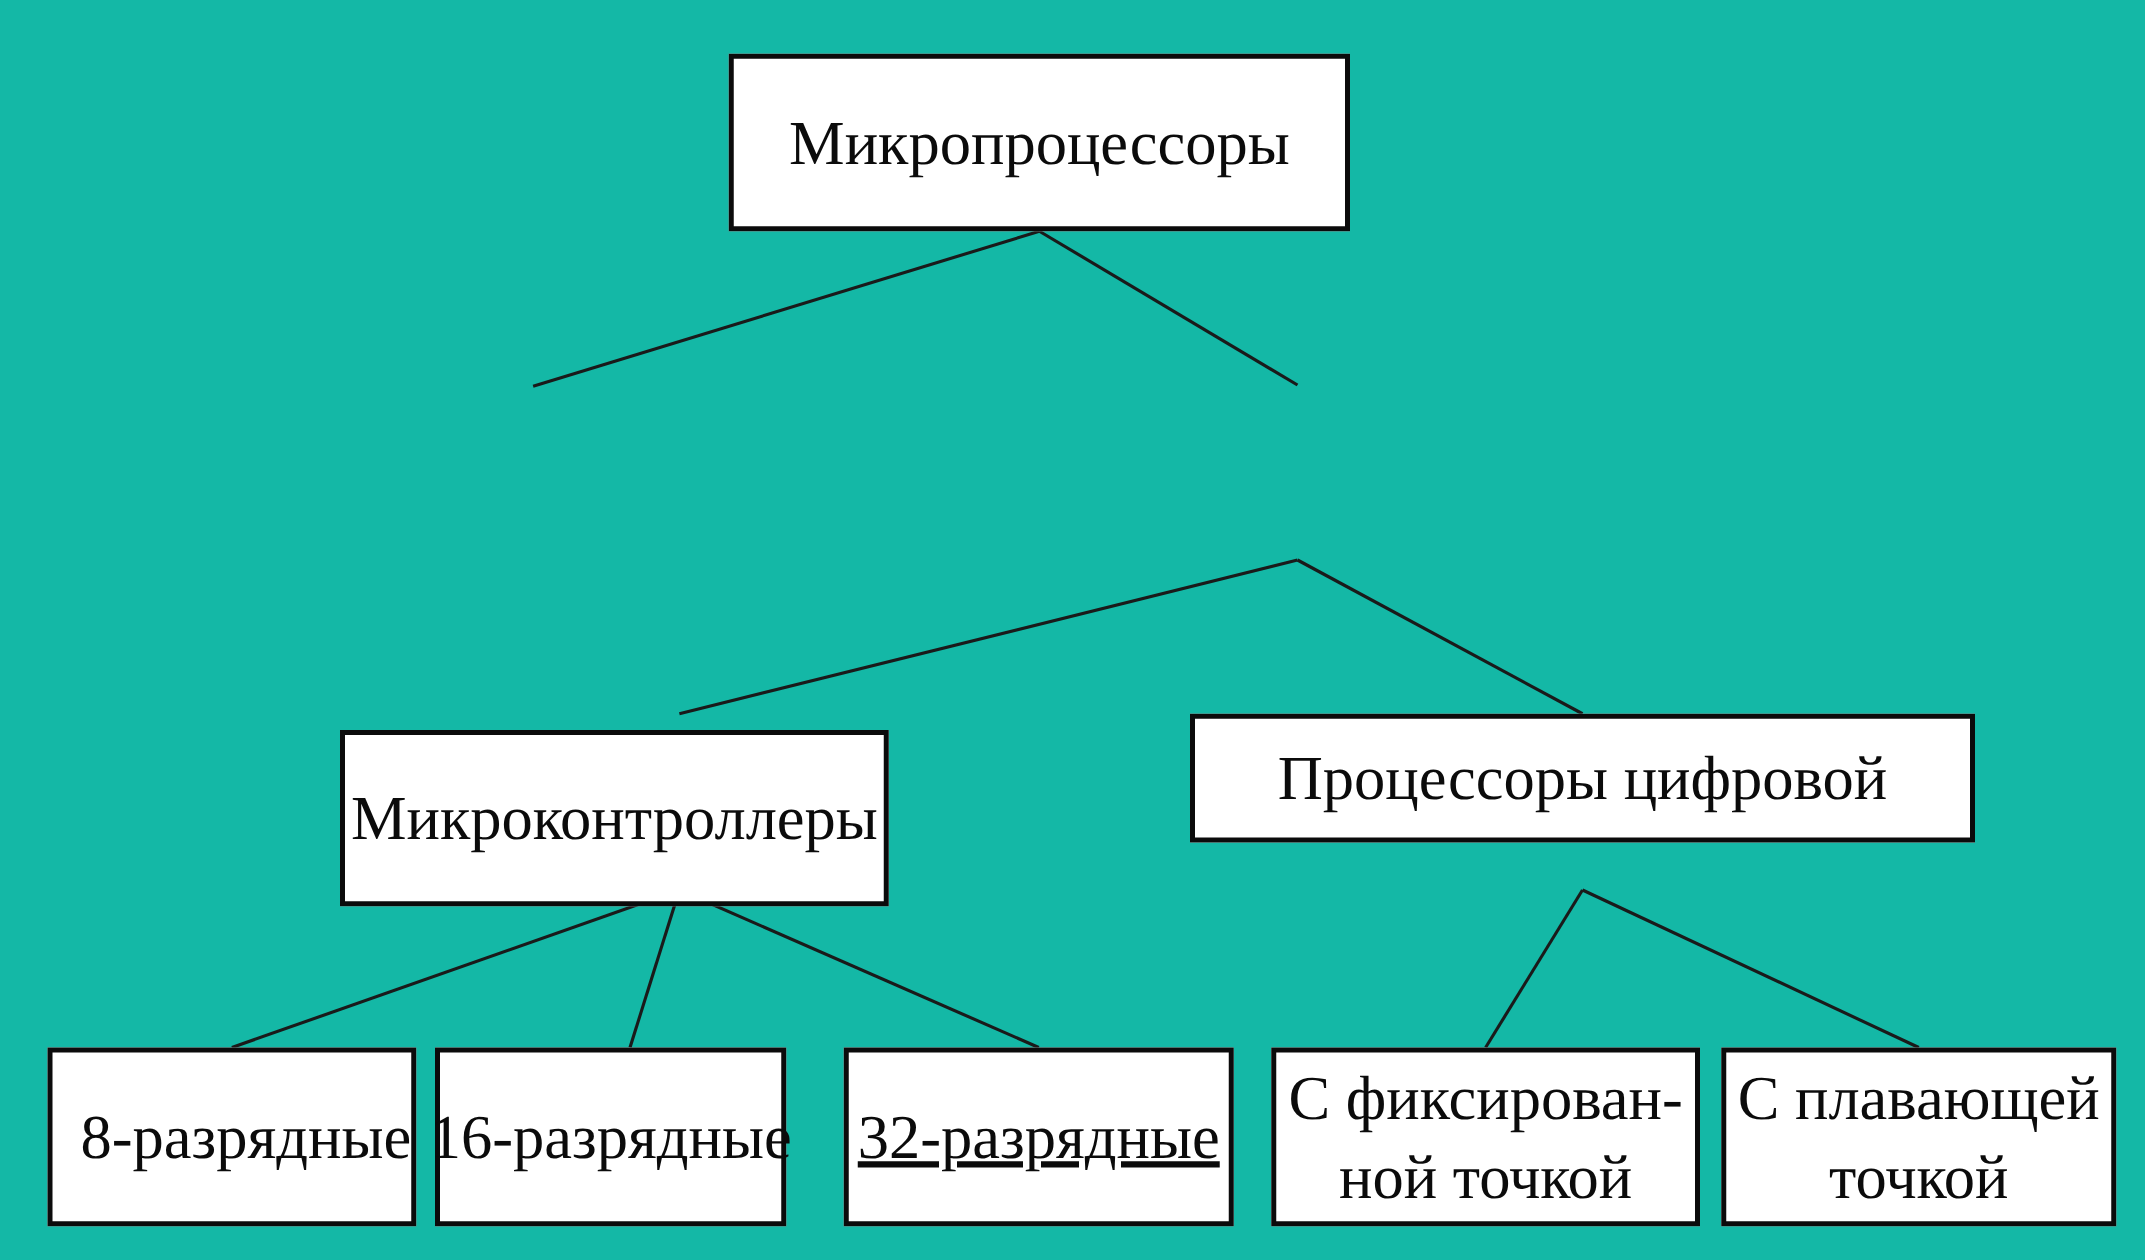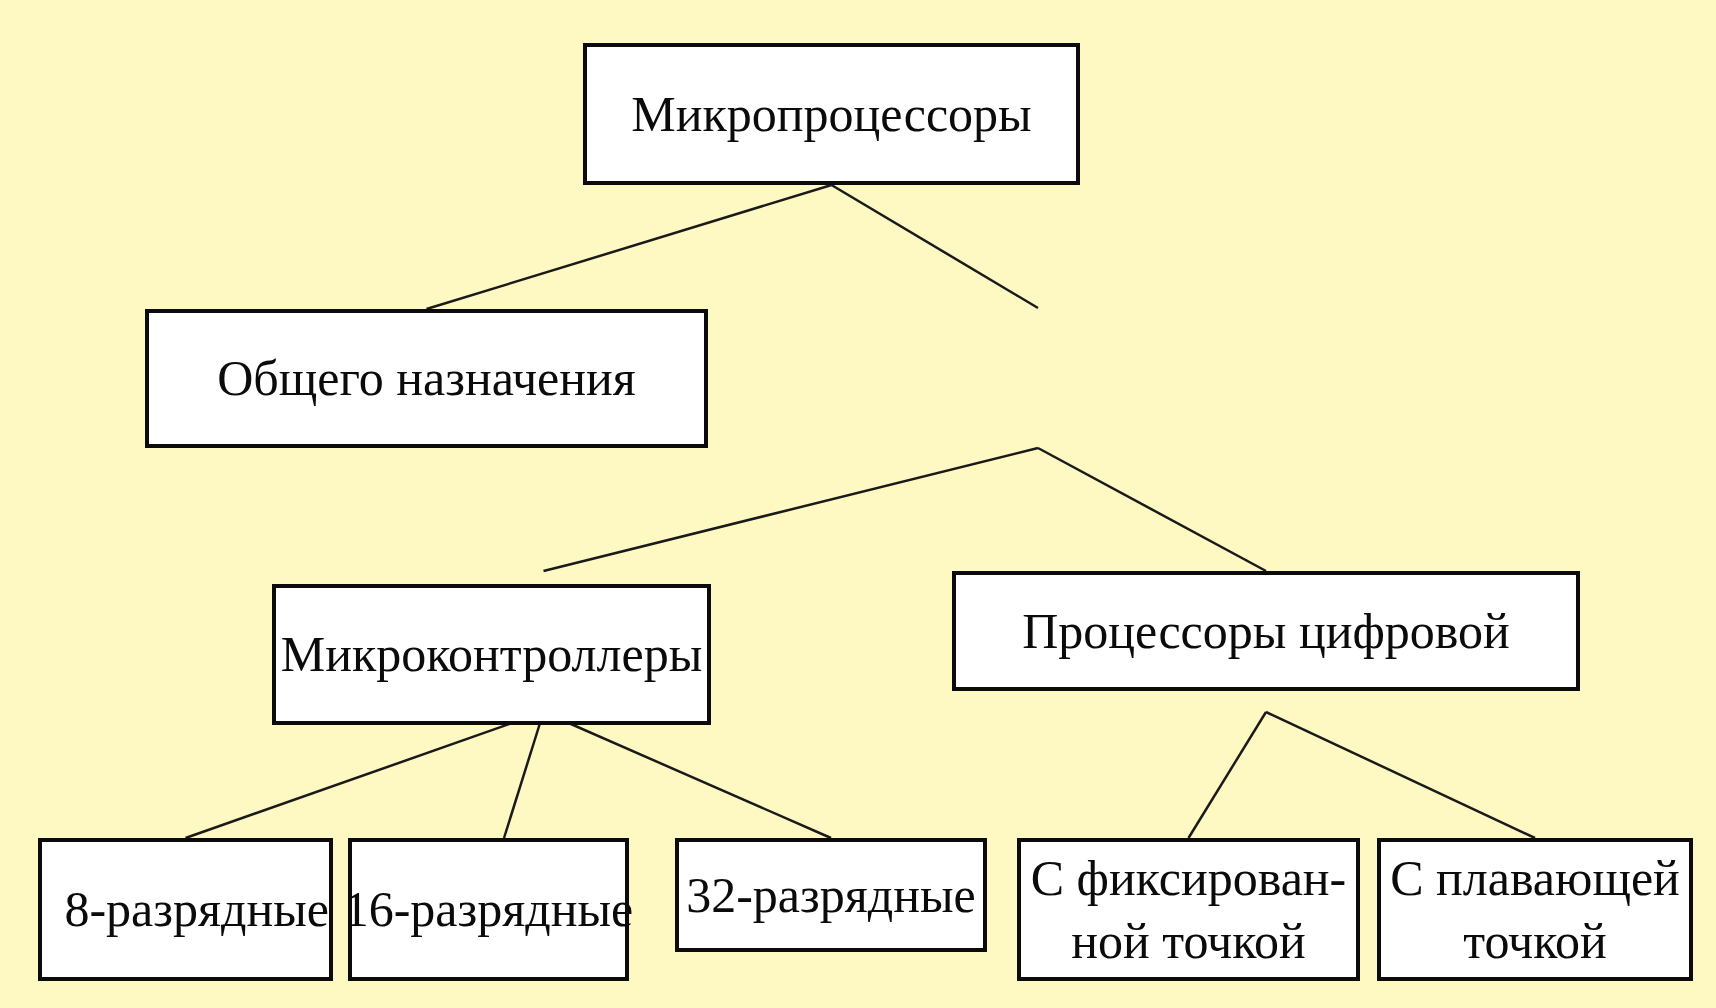--- a/index.html
+++ b/index.html
@@ -4,21 +4,21 @@
 <style>
   html, body {
     margin: 0;
     padding: 0;
     background: #ffffff;
   }
   #stage {
     position: relative;
     width: 1716px;
     height: 1008px;
-    background: #fef9c3;
+    background: #14b8a6;
     font-family: "Liberation Serif", "DejaVu Serif", serif;
     color: #0b0b0b;
     overflow: hidden;
   }
   #edges {
     position: absolute;
     left: 0;
     top: 0;
     width: 1716px;
     height: 1008px;
@@ -37,24 +37,24 @@
     font-size: 50px;
     line-height: 63px;
     z-index: 1;
     white-space: nowrap;
   }
   
   #n-microprocessors { left: 583px;  top: 43px;  width: 497px; height: 142px; }
   #n-general_purpose { left: 145px;  top: 309px; width: 563px; height: 139px; }
   #n-specialized     { left: 763px;  top: 308px; width: 550px; height: 140px; }
   #n-microcontrollers{ left: 272px;  top: 584px; width: 439px; height: 141px; }
-  #n-dsp             { left: 952px;  top: 571px; width: 628px; height: 120px; }
+  #n-dsp             { left: 952px;  top: 571px; width: 628px; height: 103px; }
   #n-bit8            { left: 38px;   top: 838px; width: 295px; height: 143px; align-items: flex-end; }
   #n-bit16           { left: 348px;  top: 838px; width: 281px; height: 143px; }
-  #n-bit32           { left: 675px;  top: 838px; width: 312px; height: 114px; }
+  #n-bit32           { left: 675px;  top: 838px; width: 312px; height: 143px; text-decoration: underline; }
   #n-fixed_point     { left: 1017px; top: 838px; width: 343px; height: 143px; }
   #n-floating_point  { left: 1377px; top: 838px; width: 316px; height: 143px; }
 </style>
 </head>
 <body>
 
 <div id="stage">
 
   <svg id="edges" xmlns="http://www.w3.org/2000/svg">
       <line x1="831.5" y1="185" x2="426.5" y2="309" stroke="#1a1a1a" stroke-width="2.5"></line>
@@ -65,23 +65,20 @@
       <line x1="543.5" y1="712" x2="504" y2="838" stroke="#1a1a1a" stroke-width="2.5"></line>
       <line x1="543.5" y1="712" x2="831" y2="838" stroke="#1a1a1a" stroke-width="2.5"></line>
       <line x1="1266" y1="712" x2="1188.5" y2="838" stroke="#1a1a1a" stroke-width="2.5"></line>
       <line x1="1266" y1="712" x2="1535" y2="838" stroke="#1a1a1a" stroke-width="2.5"></line>
     </svg>
 
   <div class="node" id="n-microprocessors">
     <span>Микропроцессоры</span>
   </div>
 
-  <div class="node" id="n-general_purpose">
-    <span>Общего назначения</span>
-  </div>
 
 
   <div class="node" id="n-microcontrollers">
     <span>Микроконтроллеры</span>
   </div>
 
   <div class="node" id="n-dsp">
     <span>Процессоры цифровой</span>
   </div>
 

